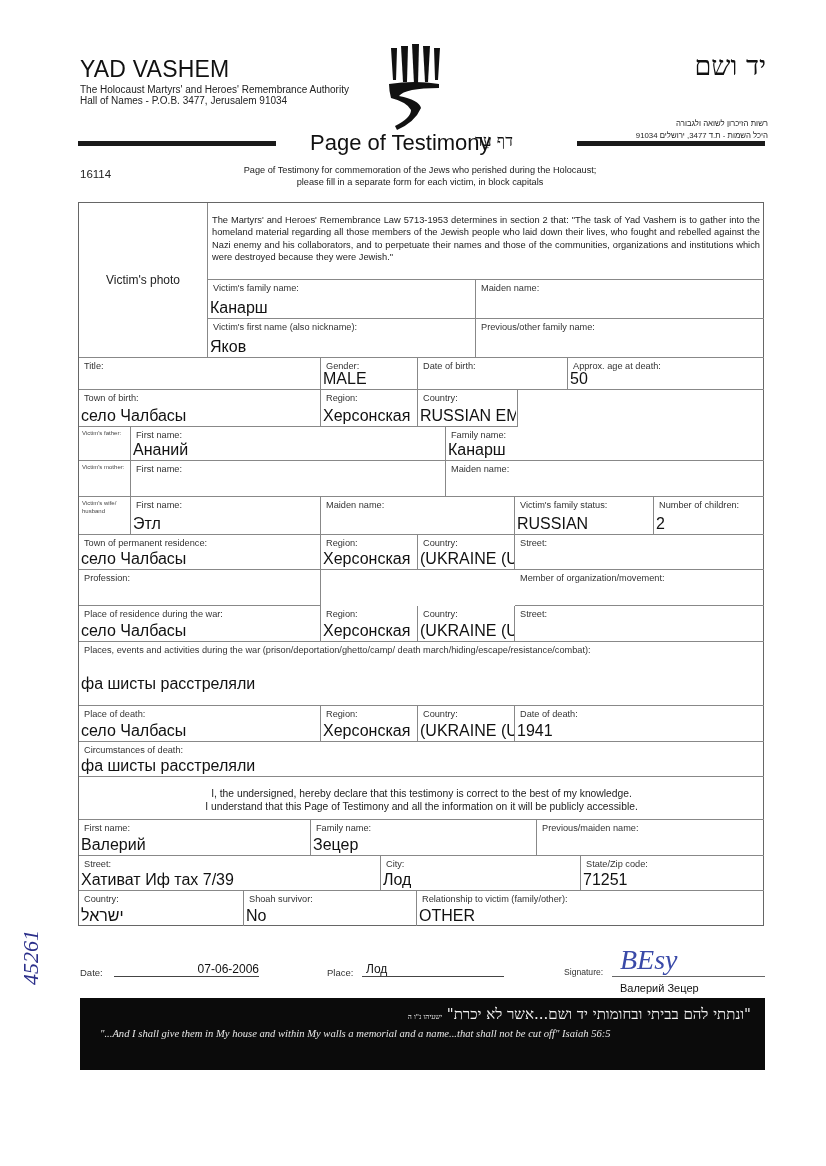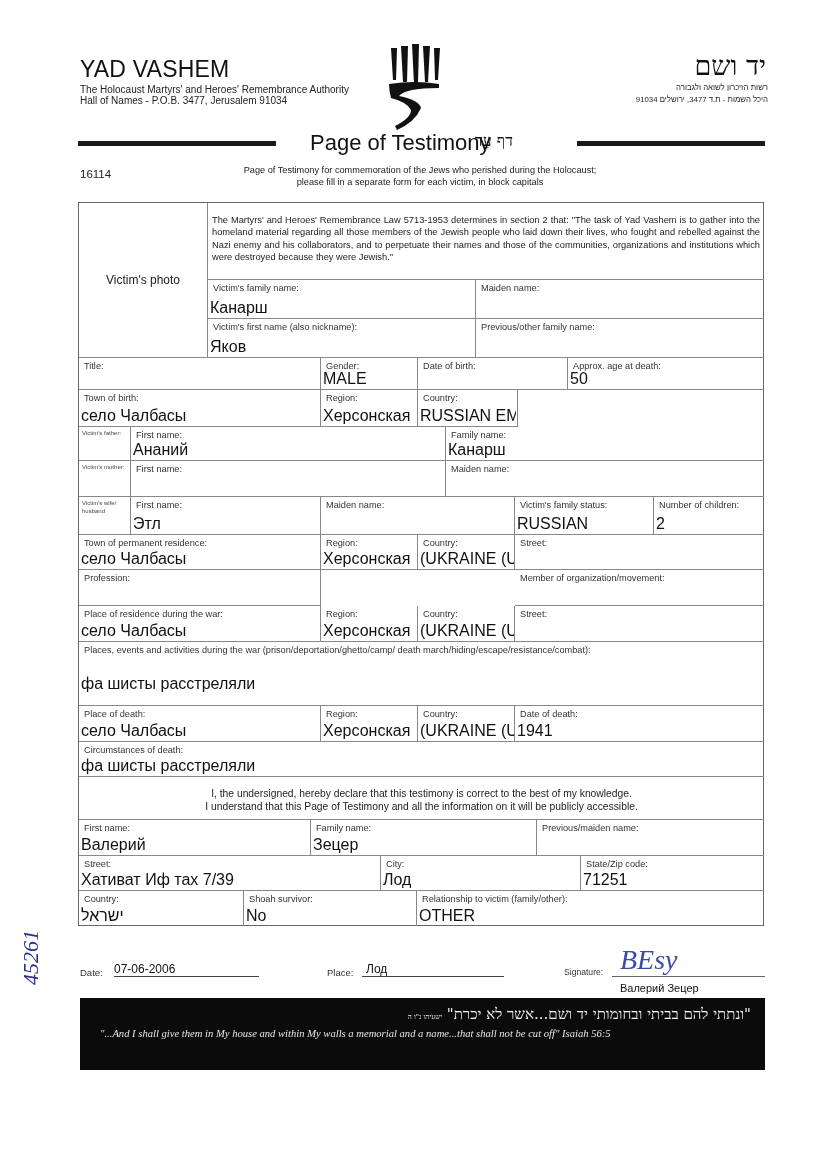--- a/index.html
+++ b/index.html
@@ -1,37 +1,37 @@
 <!DOCTYPE html>
 <html><head>
 <meta charset="utf-8">
 <style>
   html, body { margin:0; padding:0; background:#ffffff; }
   body { width:826px; height:1166px; position:relative; overflow:hidden; font-family:"Liberation Sans", sans-serif; color:#111; }
   .abs { position:absolute; }
   .org-title { left:80px; top:56px; font-size:23px; letter-spacing:0.2px; color:#111; }
   .org-sub { left:80px; font-size:10px; color:#222; }
   .heb-title { right:60px; top:50px; font-size:27px; font-family:"DejaVu Serif", serif; direction:rtl; color:#111; }
-  .heb-sub { right:58px; font-size:7.8px; direction:rtl; color:#222; }
+  .heb-sub { right:58px; font-size:7.8px; direction:rtl; color:#222;margin-top:36px; }
   .logo { left:385px; top:44px; width:60px; height:90px; }
   .rule { height:5px; background:#1a1a1a; top:141px; }
   .page-title { left:310px; top:130px; font-size:22px; color:#111; }
   .page-title-heb { left:475px; top:131px; font-size:16px; direction:rtl; font-family:"DejaVu Serif", serif; color:#111; }
   .form-id { left:80px; top:168px; font-size:11.5px; color:#222; }
   .intro { left:200px; width:440px; top:164px; text-align:center; font-size:9.2px; line-height:12px; color:#222; }
   .form { left:78px; top:202px; width:686px; height:724px; border:1px solid #666; box-sizing:border-box; }
   .cell { position:absolute; border-right:1px solid #888; border-bottom:1px solid #888; box-sizing:border-box; }
   .lbl { position:absolute; left:5px; top:3px; font-size:9.2px; color:#333; white-space:nowrap; }
   .lbl-s { position:absolute; left:3px; top:3px; font-size:6px; line-height:7.5px; color:#444; }
   .val { position:absolute; left:2px; bottom:1px; font-size:16px; color:#111; white-space:nowrap; overflow:hidden; }
   .law { position:absolute; left:4px; top:11px; right:4px; font-size:9.3px; line-height:12.4px; text-align:justify; color:#222; }
   .photo-lbl { position:absolute; left:0; right:0; top:70px; text-align:center; font-size:12px; color:#222; }
   .decl { position:absolute; left:0; right:0; top:10px; text-align:center; font-size:10.3px; line-height:13.4px; color:#222; }
   .bottom-lbl { font-size:9.5px; color:#333; }
-  .bottom-val { font-size:12px; color:#111; text-align:left; border-bottom:1px solid #444; }
+  .bottom-val { font-size:12px; color:#111; text-align:right; border-bottom:1px solid #444; }
   .banner { left:80px; top:998px; width:685px; height:72px; background:#0b0b0b; }
   .banner-heb { position:absolute; right:14px; top:7px; font-size:15px; color:#f2f2f2; direction:rtl; font-family:"DejaVu Serif", serif; white-space:nowrap; }
   .banner-heb small { font-size:7px; }
   .banner-en { position:absolute; left:20px; top:30px; font-size:10.6px; color:#e8e8e8; font-style:italic; font-family:"Liberation Serif", serif; white-space:nowrap; }
   .side-num { left:18px; top:935px; font-size:22px; color:#2b2f8a; transform:rotate(-90deg); transform-origin:left top; font-style:italic; font-family:"Liberation Serif", serif; }
   .sig-name { left:620px; top:982px; font-size:11px; color:#111; }
   .sig-script { left:620px; top:948px; font-size:28px; color:#3a4aa8; font-family:"Liberation Serif", serif; font-style:italic; }
 </style>
 </head>
 <body>

